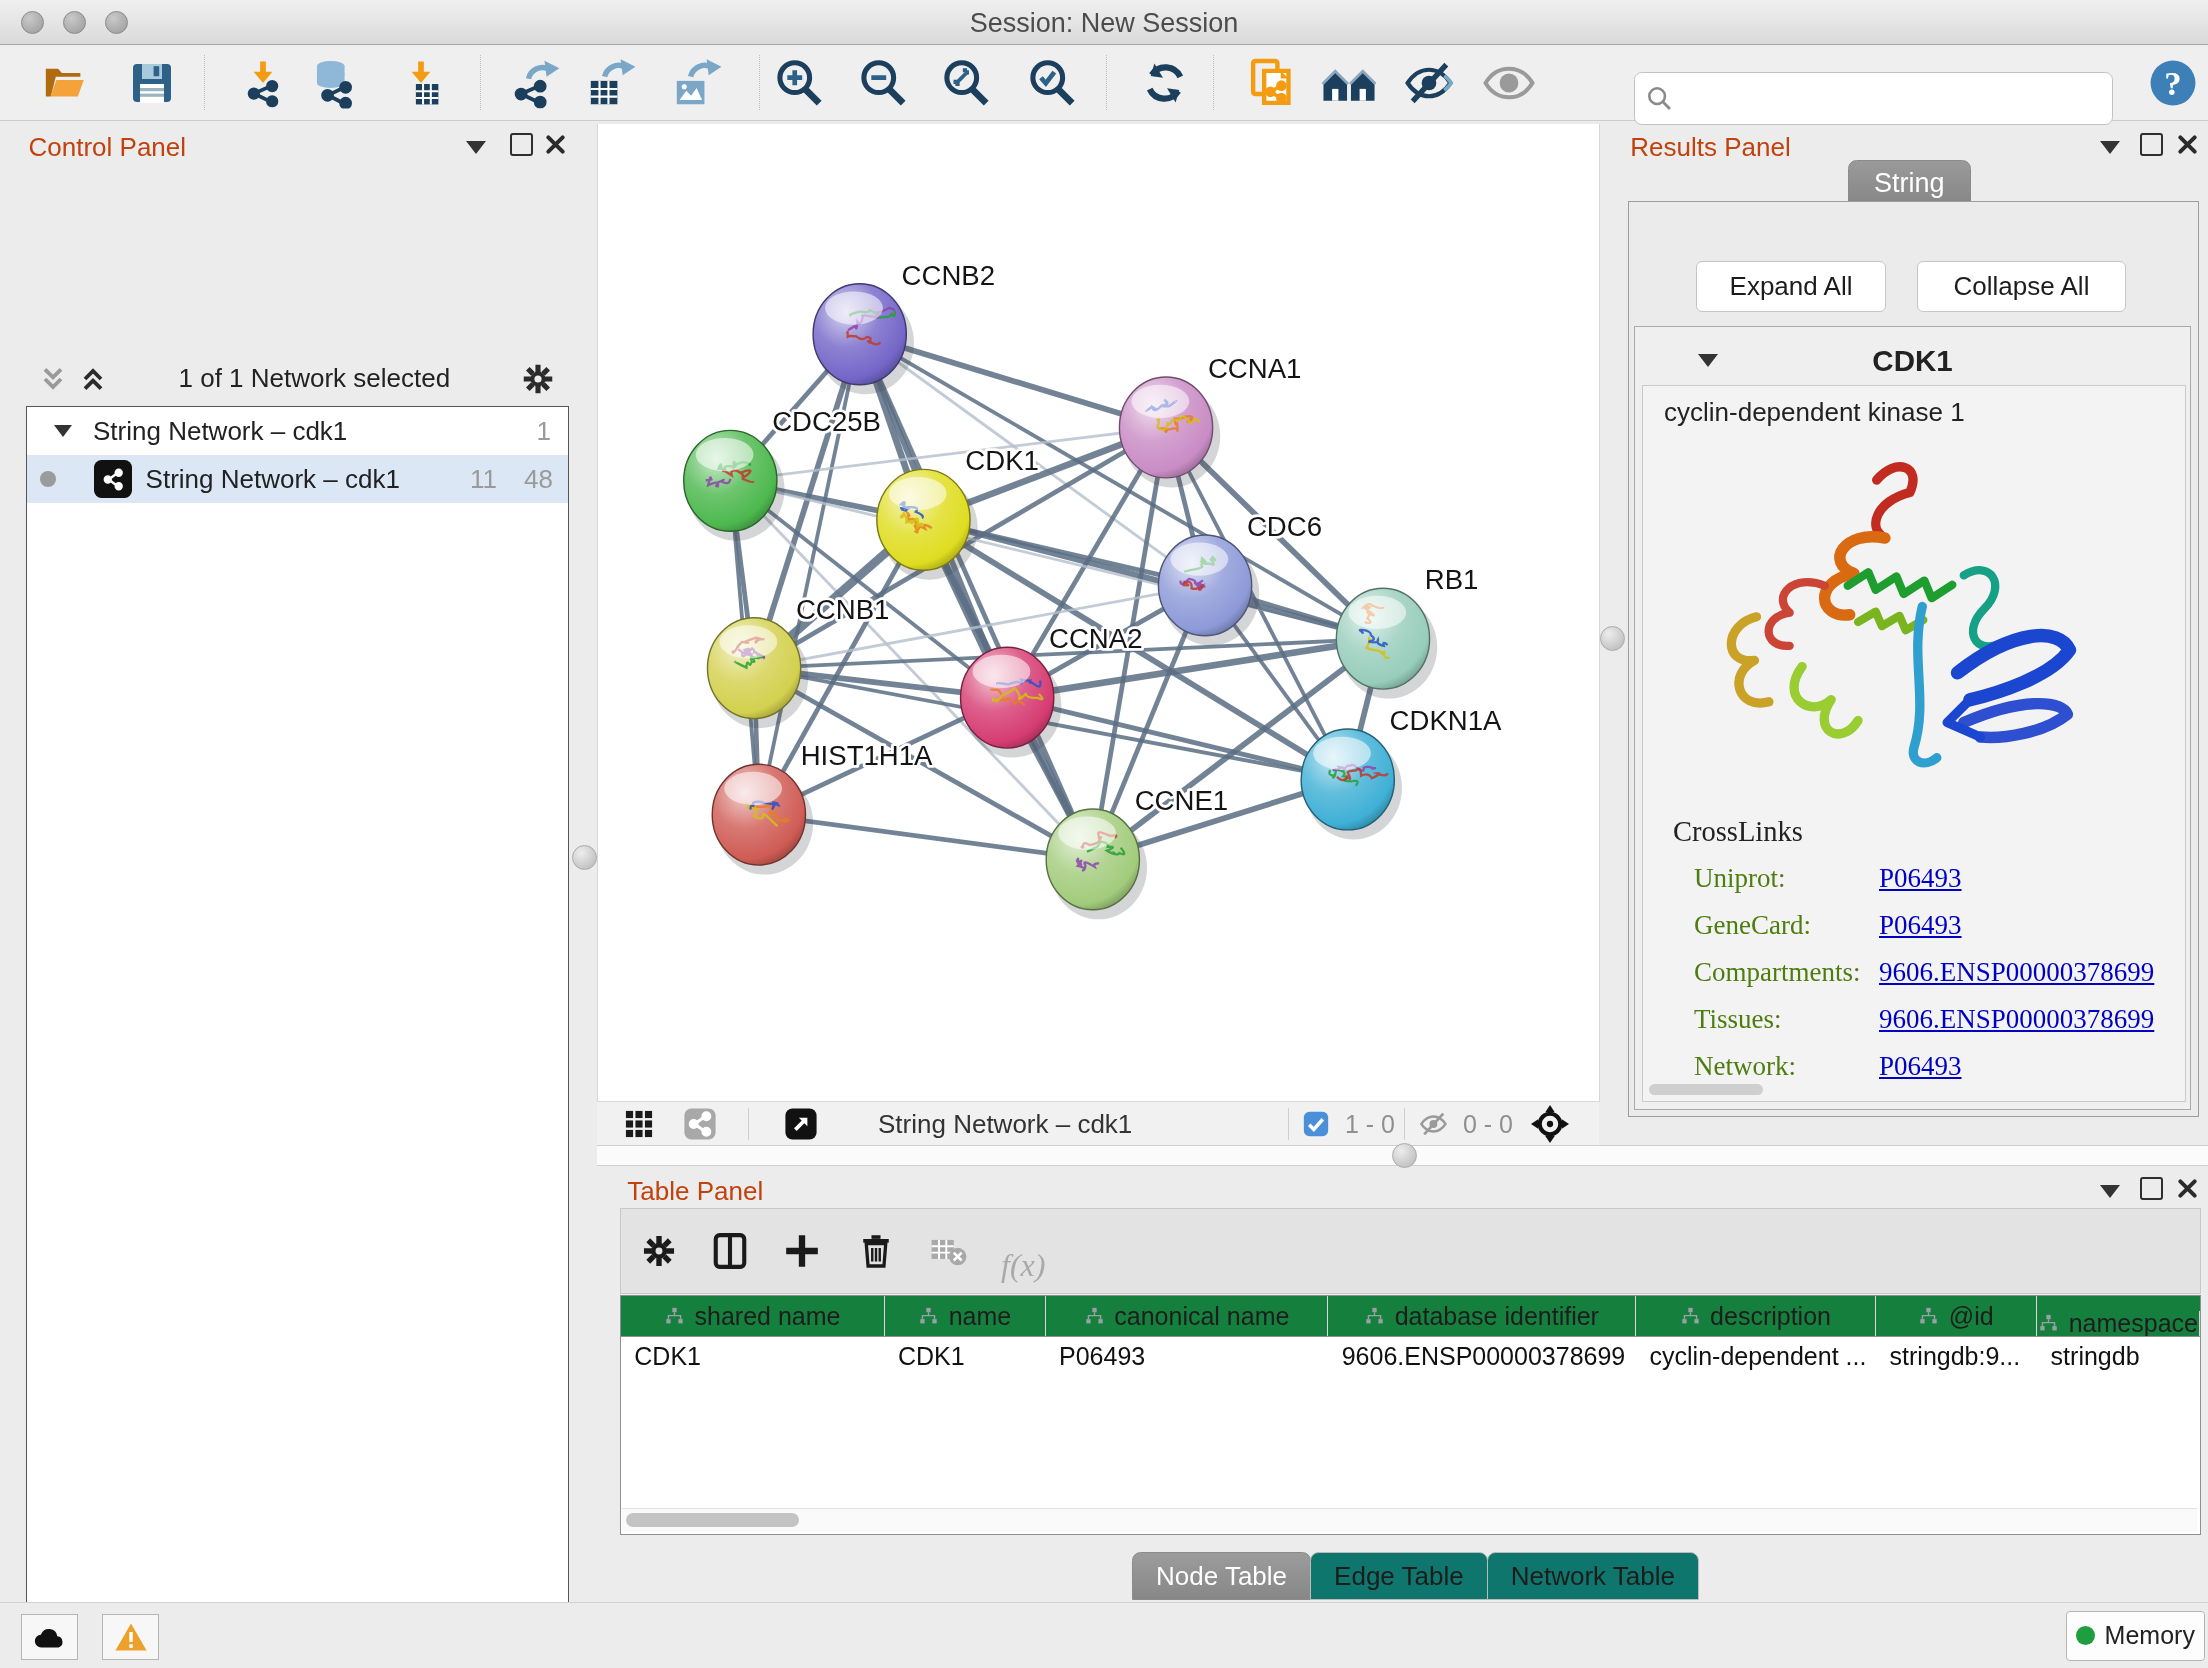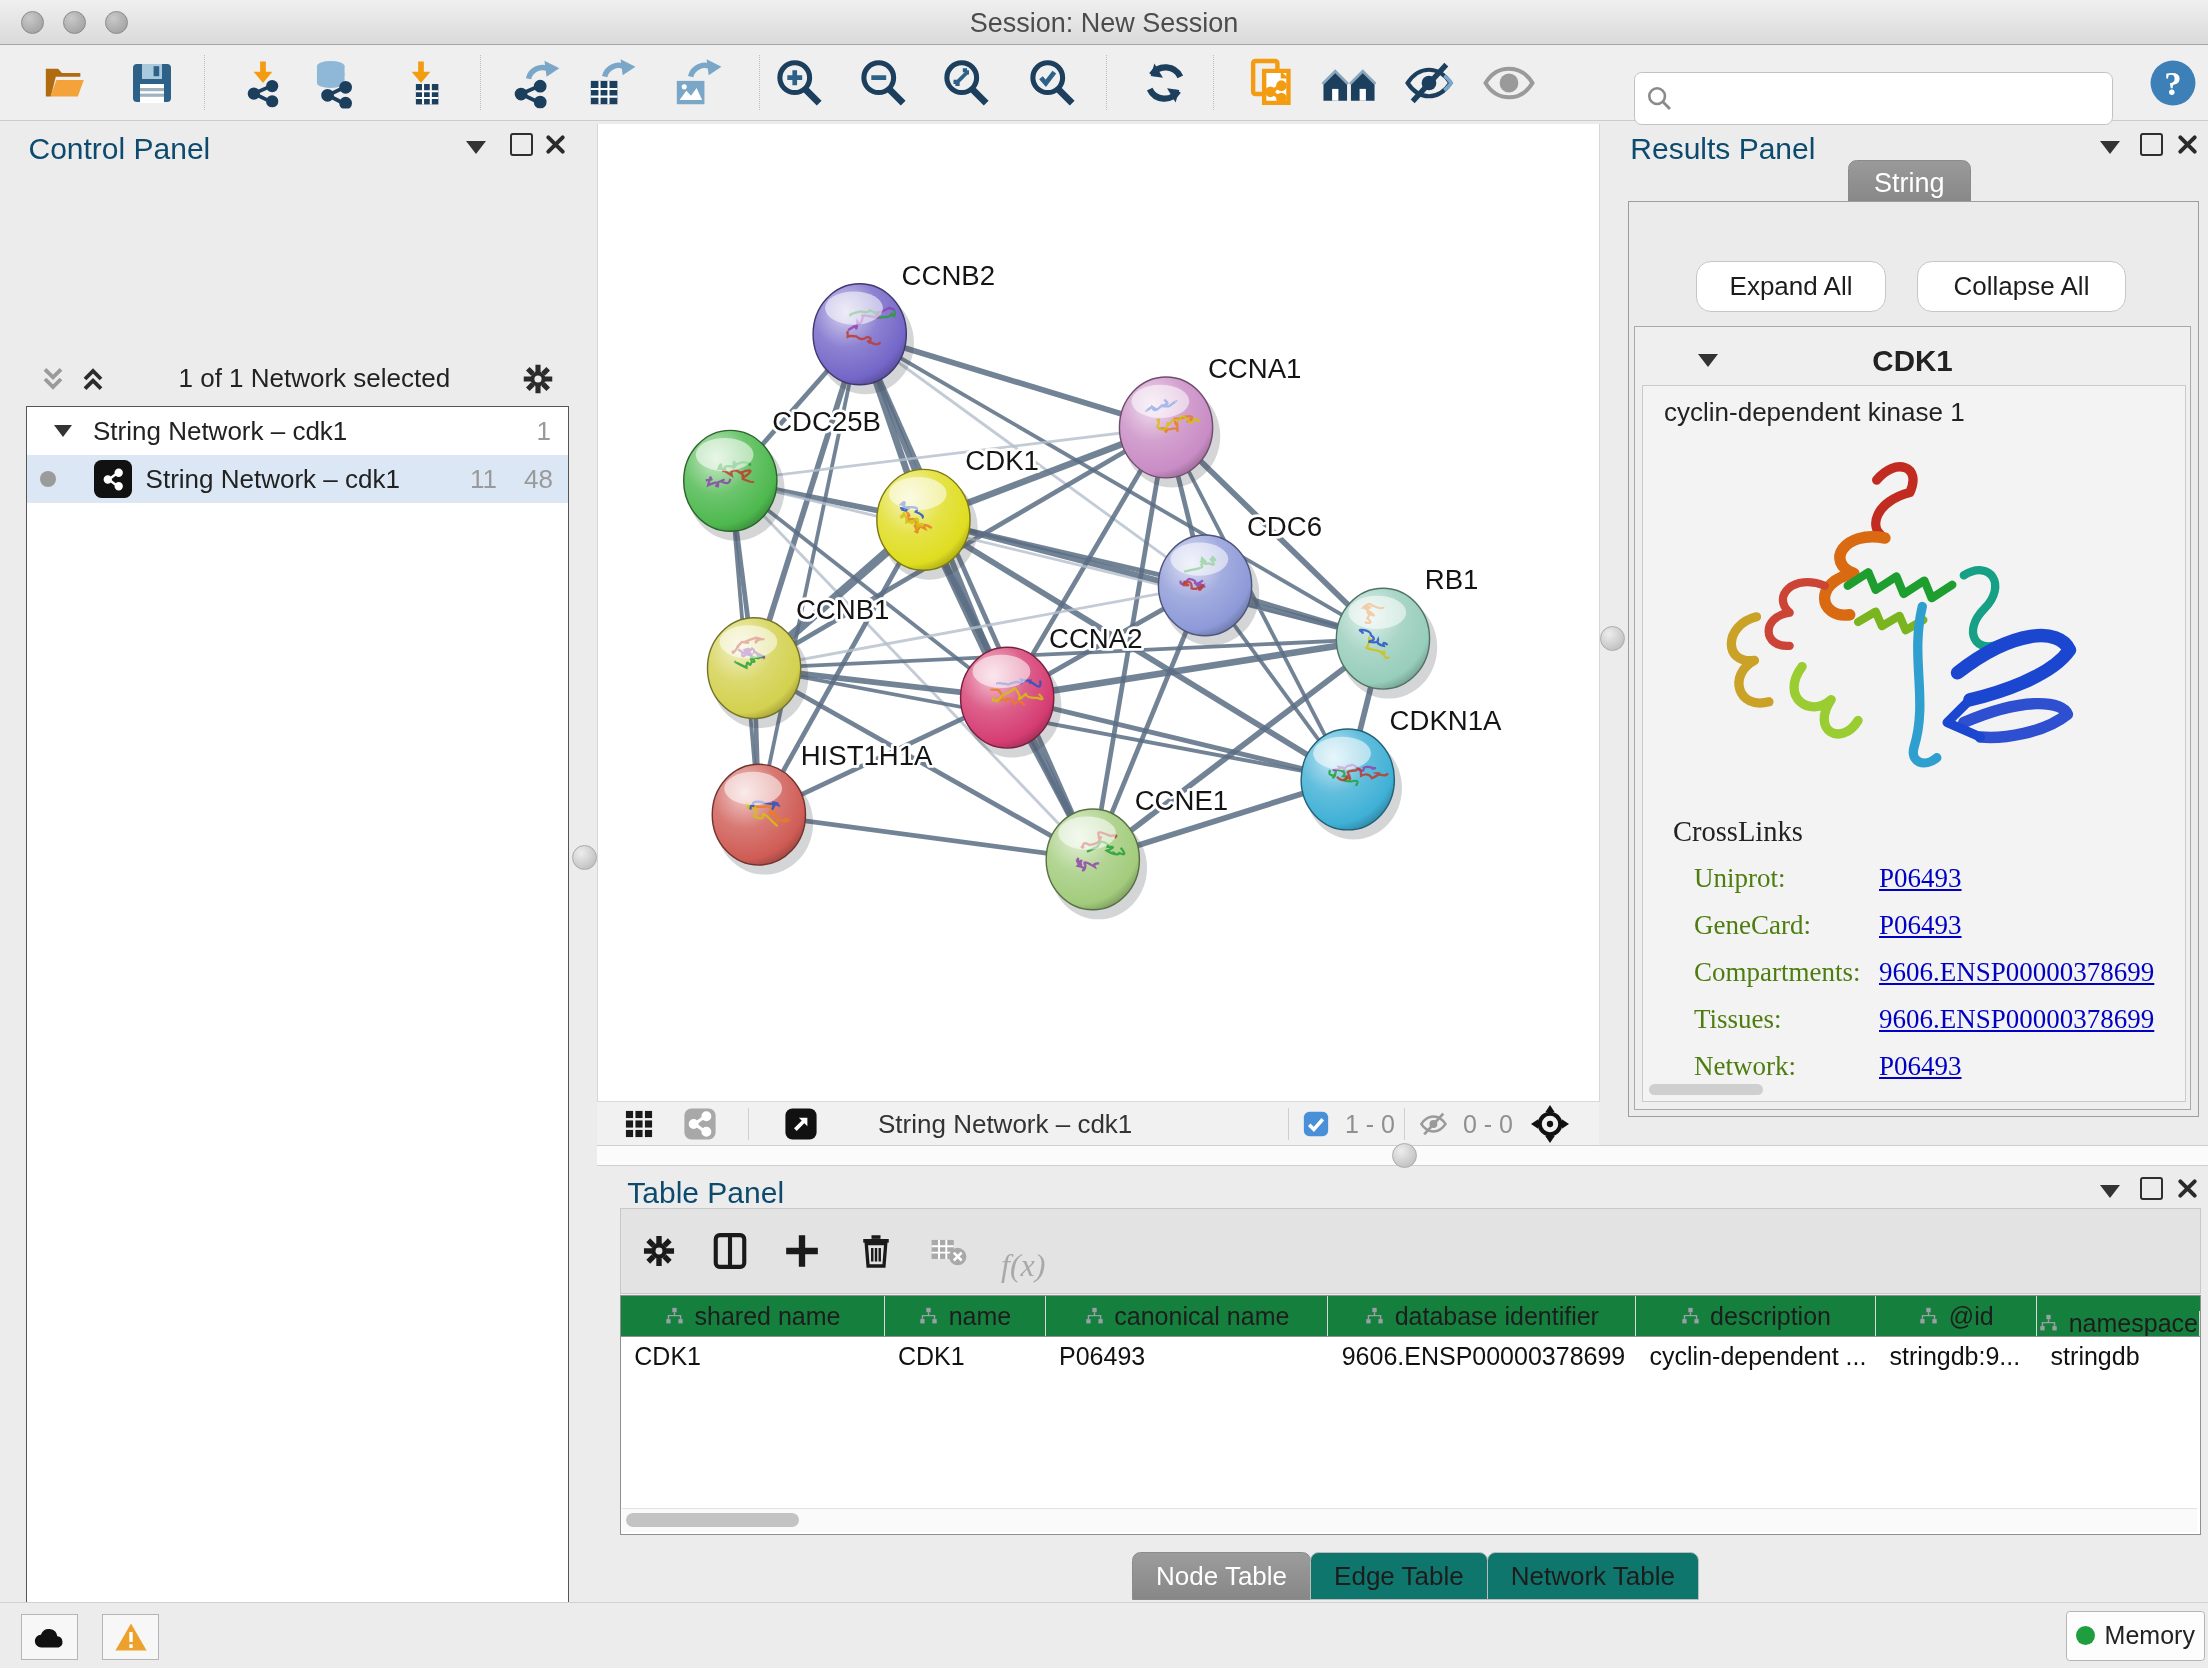--- a/index.html
+++ b/index.html
@@ -13,21 +13,21 @@
       border:1px solid #8a8a8a;top:10.5px;}
   #wtitle{width:100%;text-align:center;top:7.6px;font-size:27px;color:#4c4c4c;}
   
   #toolbar{left:0;top:45px;width:2208px;height:75px;background:#efefef;border-bottom:1px solid #cccccc;}
   .tbi{transform:translate(-50%,-50%);top:38px;}
   .tsep{top:9.5px;height:55px;border-left:1.9px dotted #bdbdbd;width:0;}
   #searchbox{left:1634px;top:27px;width:477px;height:51px;background:#fff;border:1.9px solid #c2c2c2;
              border-radius:7.6px;display:flex;align-items:center;}
   #searchbox input{border:none;outline:none;flex:1;font-size:25px;font-family:"Liberation Sans",sans-serif;background:transparent;}
   
-  .ptitle{font-size:30px;color:#0c4a6e;}
+  .ptitle{font-size:26px;color:#c2410c;}
   .caret{width:0;height:0;border-left:10.5px solid transparent;border-right:10.5px solid transparent;
          border-top:13.3px solid #333;display:inline-block;}
   .winbox{width:19px;height:19px;border:2.9px solid #2e2e2e;border-radius:2.9px;display:inline-block;}
   .tab{display:inline-block;border:1px solid #b9b9b9;background:#fff;color:#1c1c1c;font-size:27px;
        padding:6.7px 25px;border-radius:8.6px 8.6px 0 0;margin-right:-1px;}
   .tab.active{background:linear-gradient(#9a9a9a,#868686);color:#fff;border-color:#8b8b8b;}
   
   #cp-tabs{left:68px;top:167px;}
   #cp-sub{left:26px;top:228px;width:543px;height:53px;background:#ececec;display:flex;align-items:center;}
   #cp-tree{left:26px;top:282px;width:541px;height:1294px;background:#fff;border:1.9px solid #555;}
@@ -41,21 +41,21 @@
           border-left:1px solid #d6d6d6;border-right:1px solid #d6d6d6;}
   #canvasbar{left:597px;top:1101px;width:1002px;height:44px;background:#f1f1f1;border-top:1px solid #d9d9d9;}
   .cbsep{top:5.7px;height:32px;border-left:1px solid #cfcfcf;width:0;}
   .cbtxt{font-size:25px;color:#8f8f8f;}
   #hsplit{left:597px;top:1145px;width:1611px;height:19px;background:#fbfbfb;
           border-top:1px solid #cfcfcf;border-bottom:1px solid #cfcfcf;}
   .splitdot{width:23px;height:23px;border-radius:50%;border:1px solid #ababab;
             background:radial-gradient(circle at 35% 30%,#ededed,#b5b5b5);}
   
   #rp-box{left:1628px;top:201px;width:569px;height:914px;background:#ebebeb;border:1.9px solid #9d9d9d;}
-  .rbtn{background:#fff;border:1.9px solid #c6c6c6;border-radius:15px;font-size:26px;color:#1c1c1c;
+  .rbtn{background:#fff;border:1.9px solid #c6c6c6;border-radius:6px;font-size:26px;color:#1c1c1c;
         display:inline-flex;align-items:center;justify-content:center;}
   #rp-inner{left:1634px;top:326px;width:555px;height:782px;background:#efefef;border:1.9px solid #a9a9a9;}
   #rp-desc{left:1642px;top:385px;width:542px;height:715px;background:#f3f3f3;border:1px solid #cacaca;}
   .serif{font-family:"Liberation Serif",serif;}
   .clrow{display:flex;font-size:27px;margin-bottom:16px;}
   .clrow .cll{width:185px;color:#4d7c0f;}
   .clrow a{color:#0000c4;text-decoration:underline;}
   
   #tp-tool{left:620px;top:1208px;width:1579px;height:84px;background:#e3e3e3;border:1px solid #c8c8c8;}
   #tp-box{left:620px;top:1295px;width:1579px;height:238px;background:#fff;border:1.9px solid #8f8f8f;}

